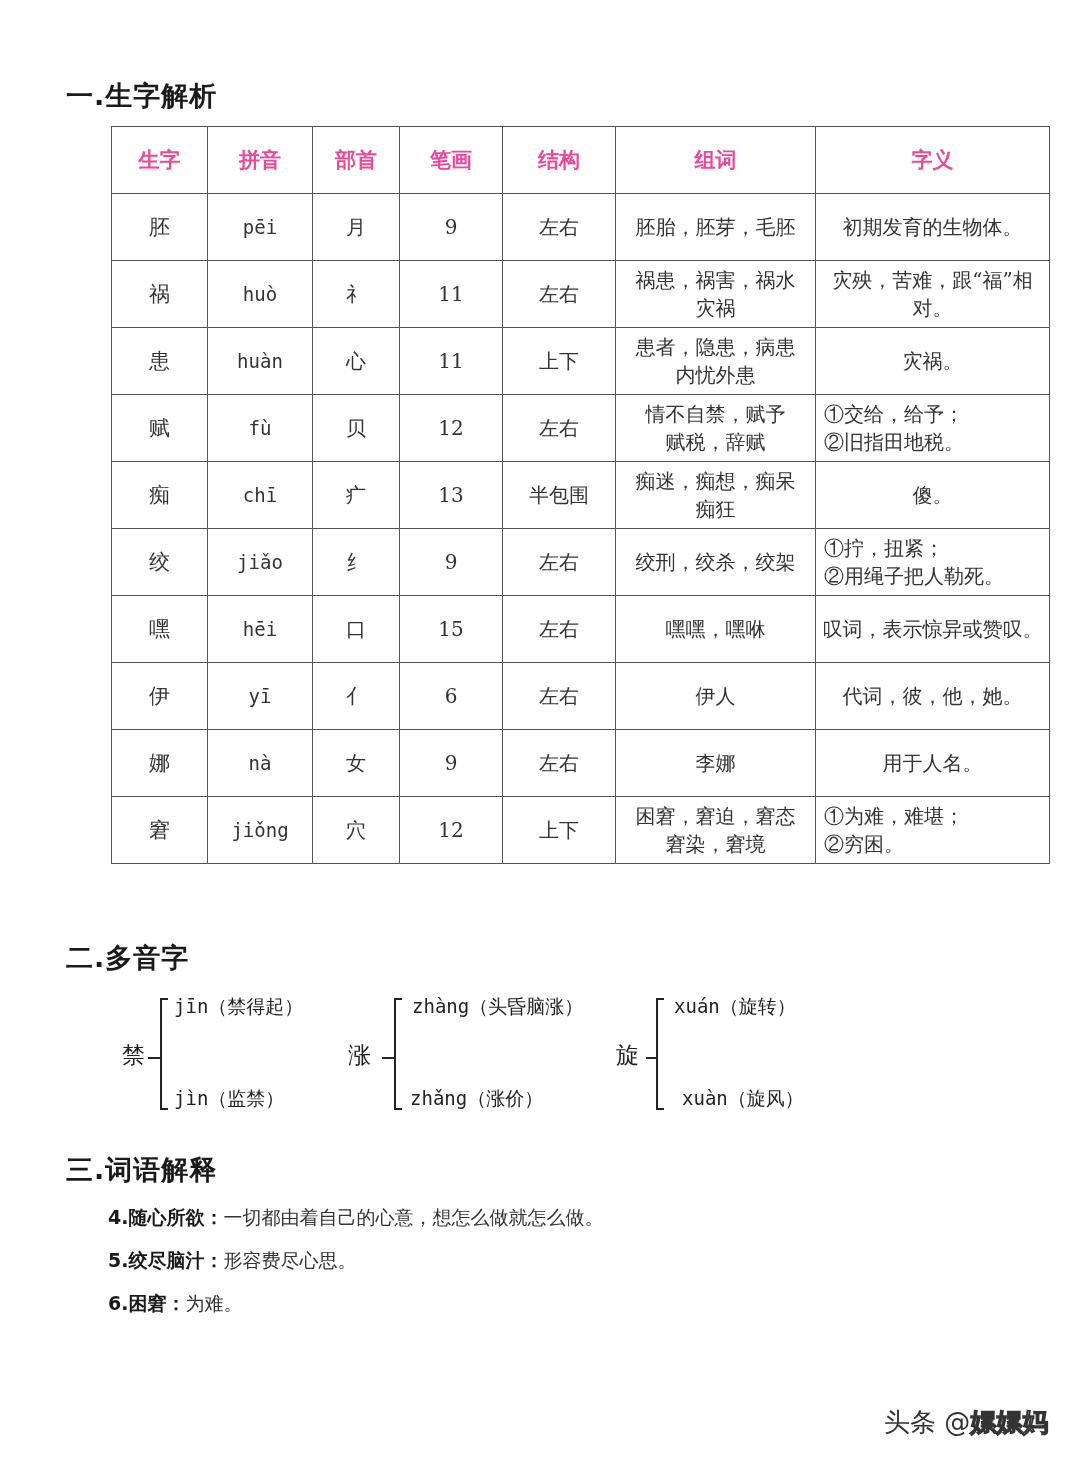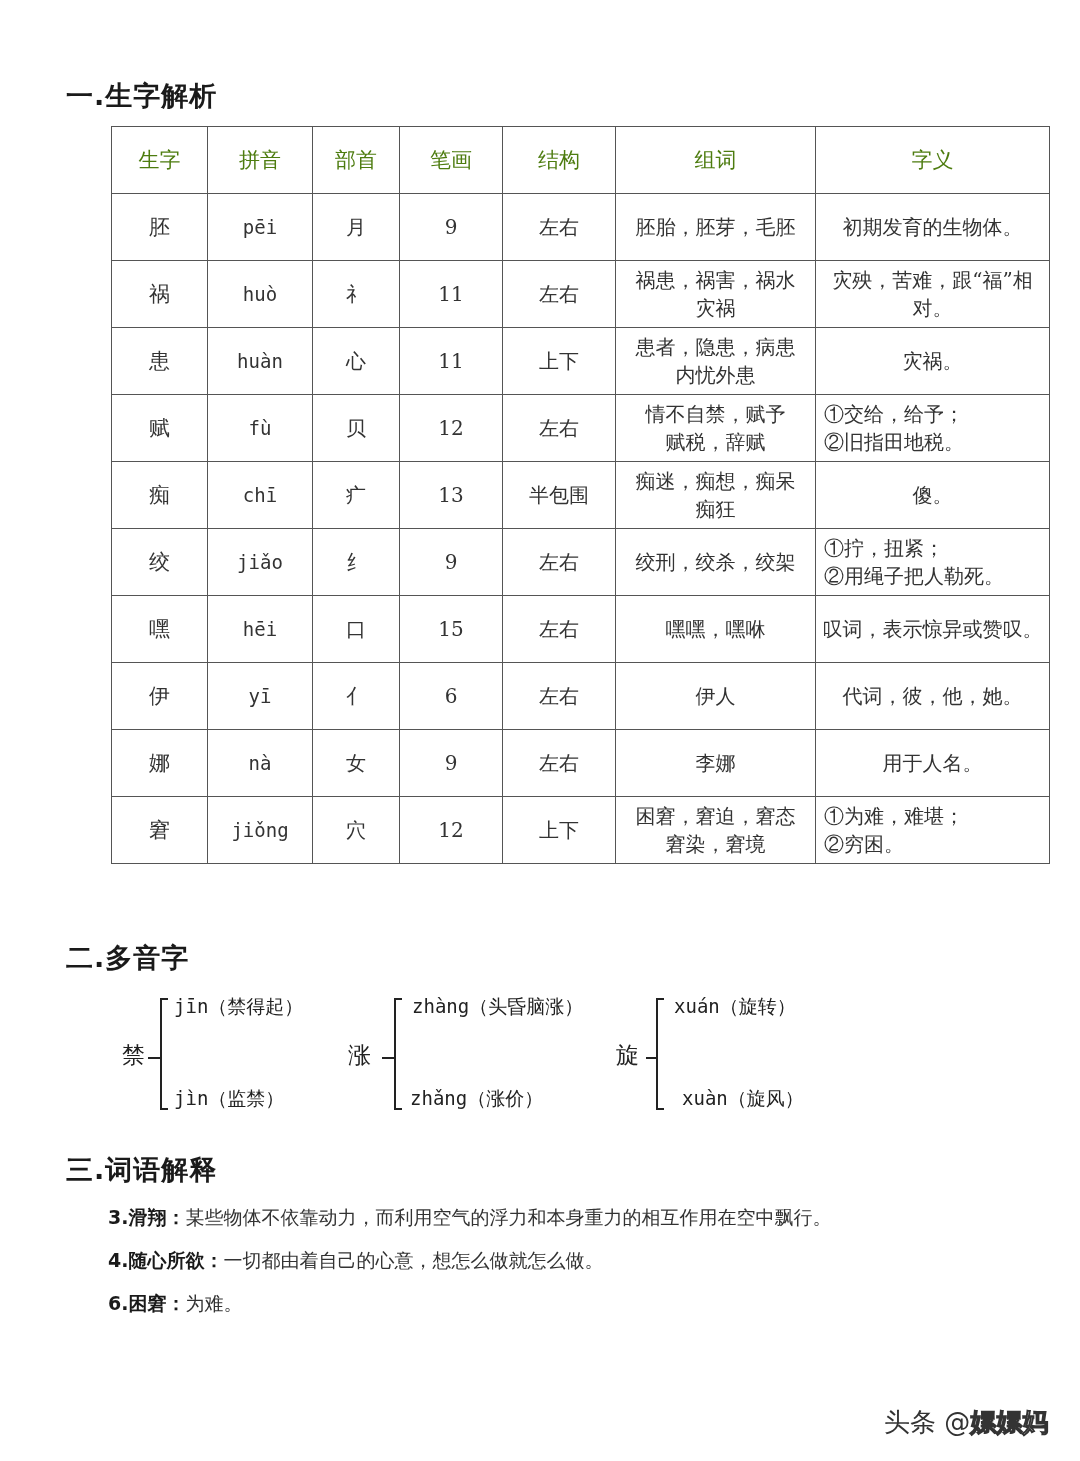--- a/index.html
+++ b/index.html
@@ -17,21 +17,21 @@
       position: absolute; left: 111px; top: 126px;
       border-collapse: collapse; width: 939px;
       font-size: 20px;
     }
     table.chars th, table.chars td {
       border: 1.5px solid #555; text-align: center; vertical-align: middle;
       padding: 0 6px; line-height: 28px;
     }
     table.chars th {
       height: 66px; font-family: "DejaVu Sans", "Liberation Sans", sans-serif;
-      font-weight: normal; font-size: 21px; color: #4d7c0f; text-align: center;
+      font-weight: bold; font-size: 21px; color: #ec4899; text-align: center;
     }
     table.chars td { height: 66px; color: #333; }
     td.char { color: #d04050; font-size: 21px; }
     td.pinyin { font-family: "DejaVu Sans Mono", "Liberation Mono", monospace; font-size: 19px; }
     td.meaning.left { text-align: left; padding-left: 8px; }
     .meaning-line { display: block; }
 
     .poly { position: absolute; top: 990px; height: 130px; }
     .poly .char {
       position: absolute; left: 0; top: 50px; font-size: 23px; color: #222;
@@ -237,18 +237,18 @@
   <span class="char">旋</span>
   <div class="stem" style="left:30px; width:12px;"></div>
   <div class="bracket" style="left:40px;"></div>
   <div class="reading" style="left:58px; top:4px;"><span class="py">xuán</span><span>（旋转）</span></div>
   <div class="reading" style="left:66px; top:96px;"><span class="py">xuàn</span><span>（旋风）</span></div>
 </div>
 
 <div class="section-title" style="top:1152px;">三.词语解释</div>
 
 <div class="defs">
-  <div class="def-item"><span class="num">3.</span><span class="term">滑翔：</span><span>某些物体不依靠动力，而利用空气的浮力和本身重力的相互作用在空中飘行。</span></div>
   <div class="def-item"><span class="num">4.</span><span class="term">随心所欲：</span><span>一切都由着自己的心意，想怎么做就怎么做。</span></div>
+  <div class="def-item"><span class="num">5.</span><span class="term">绞尽脑汁：</span><span>形容费尽心思。</span></div>
   <div class="def-item"><span class="num">6.</span><span class="term">困窘：</span><span>为难。</span></div>
 </div>
 
 <div class="watermark"><span>头条 @</span><span class="wm2">嫘嫘妈</span></div>
 
 </body></html>

